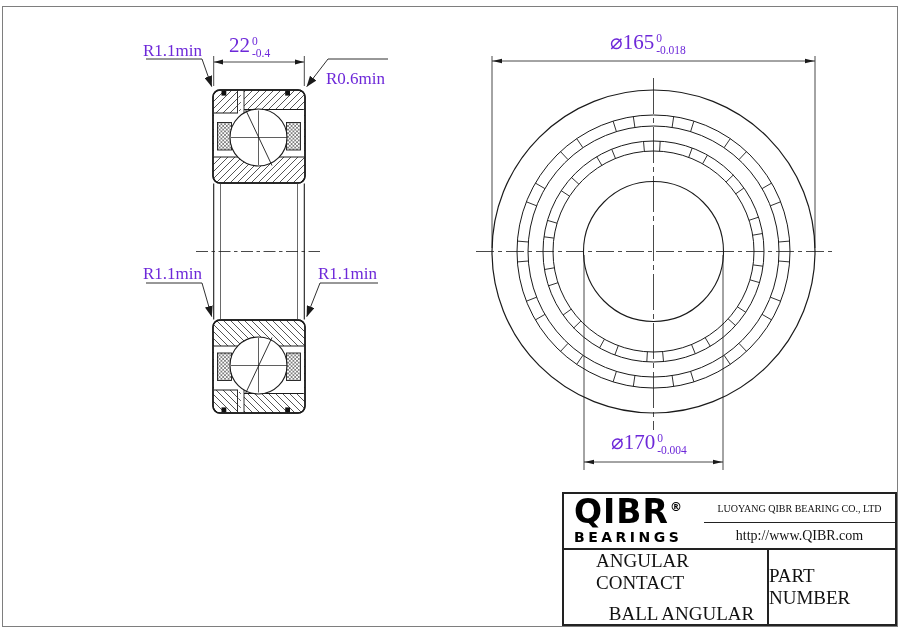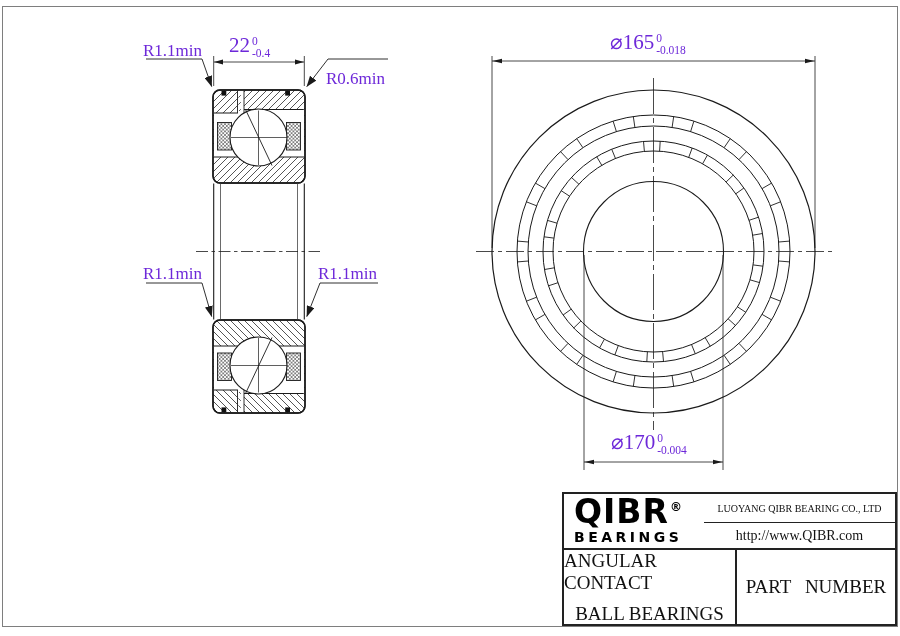--- a/index.html
+++ b/index.html
@@ -24,21 +24,21 @@
   #tb-logo .sub{font-size:14px;font-weight:bold;letter-spacing:3.5px;margin-top:1px;}
   #tb-company{position:absolute;left:140px;top:0;width:191px;height:28px;
               display:flex;align-items:center;justify-content:center;font-size:10px;}
   #tb-site{position:absolute;left:140px;top:28px;width:191px;height:26px;
            display:flex;align-items:center;justify-content:center;font-size:14px;
            border-top:1.5px solid #222;box-sizing:border-box;}
   #tb-row2{position:absolute;left:0;top:54px;width:100%;height:76px;
            border-top:2px solid #222;box-sizing:border-box;display:flex;}
   #tb-desc{width:173px;border-right:2px solid #222;box-sizing:border-box;
            display:flex;flex-direction:column;align-items:center;justify-content:center;
-           gap:9px;font-size:19px;}
+           gap:9px;font-size:19px;margin-left:32px;}
   #tb-part{flex:1;display:flex;flex-direction:column;align-items:center;
            justify-content:center;gap:9px;font-size:19px;}
   #tb-part .plabel{word-spacing:9px;}
 </style>
 </head>
 <body>
 
 <div id="page">
   <div id="frame"></div>
 
@@ -228,20 +228,20 @@
       <div id="tb-logo">
         <div class="big"><span>QIBR</span><span class="reg">®</span></div>
         <div class="sub">BEARINGS</div>
       </div>
       <div id="tb-company">LUOYANG QIBR BEARING CO., LTD</div>
       <div id="tb-site">http://www.QIBR.com</div>
     </div>
     <div id="tb-row2">
       <div id="tb-desc">
         <div>ANGULAR CONTACT</div>
-        <div>BALL BEARINGS</div>
+        <div>BALL ANGULAR</div>
       </div>
       <div id="tb-part">
         <div class="plabel">PART NUMBER</div>
       </div>
     </div>
   </div>
 </div>
 
 </body></html>

